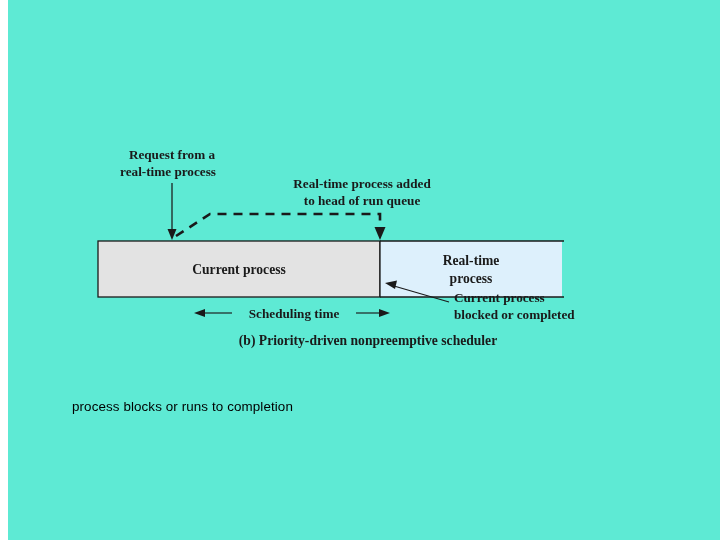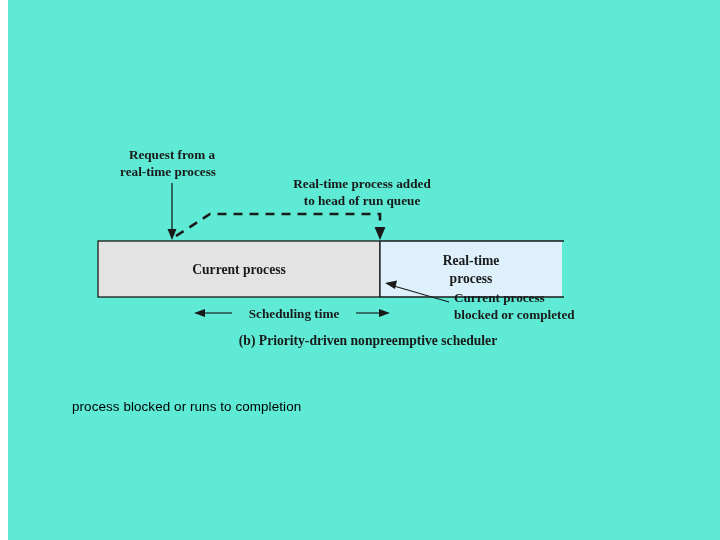--- a/index.html
+++ b/index.html
@@ -129,16 +129,16 @@
       <polygon class="arrowhead" points="126,183 137,179 137,187"></polygon>
       <text class="dtext dtext-lbl" x="226" y="188" text-anchor="middle">Scheduling time</text>
       <line class="thin-arrow" x1="288" y1="183" x2="314" y2="183"></line>
       <polygon class="arrowhead" points="322,183 311,179 311,187"></polygon>
 
       <text class="dtext dtext-cap" x="300" y="215" text-anchor="middle">(b) Priority-driven nonpreemptive scheduler</text>
     </svg>
   </div>
 
   <div id="caption-block">
-    <span class="cap-line">process blocked or runs to completion</span>
+    <span class="cap-line">process blocks or runs to completion</span>
   </div>
 
 </div>
 
 </body></html>

